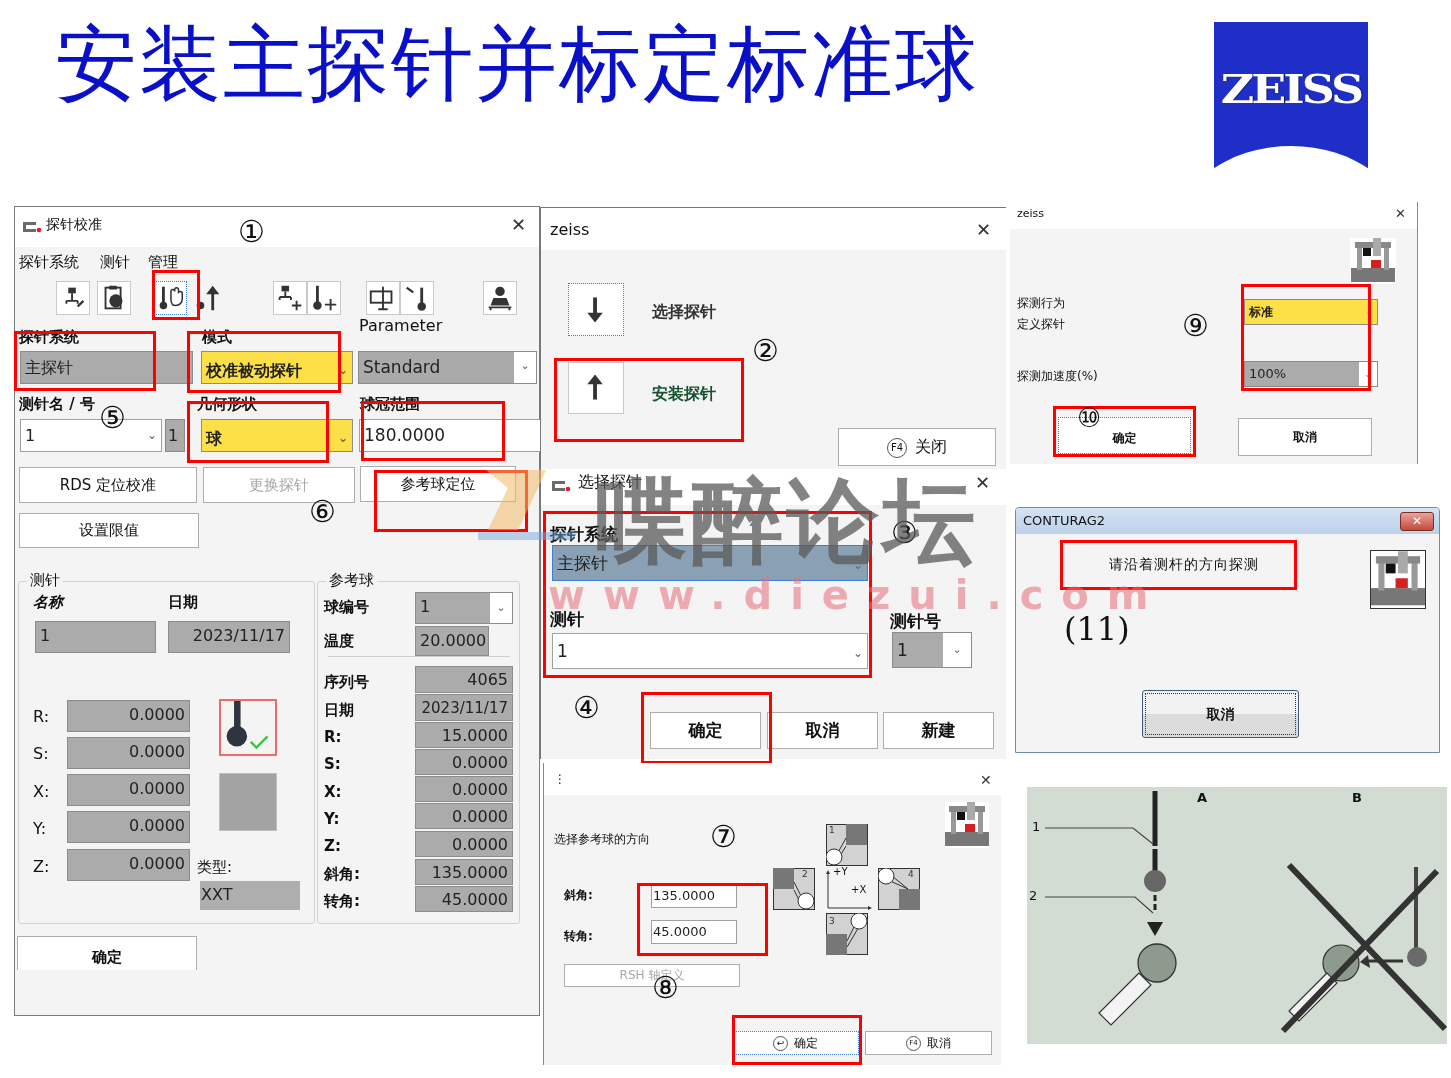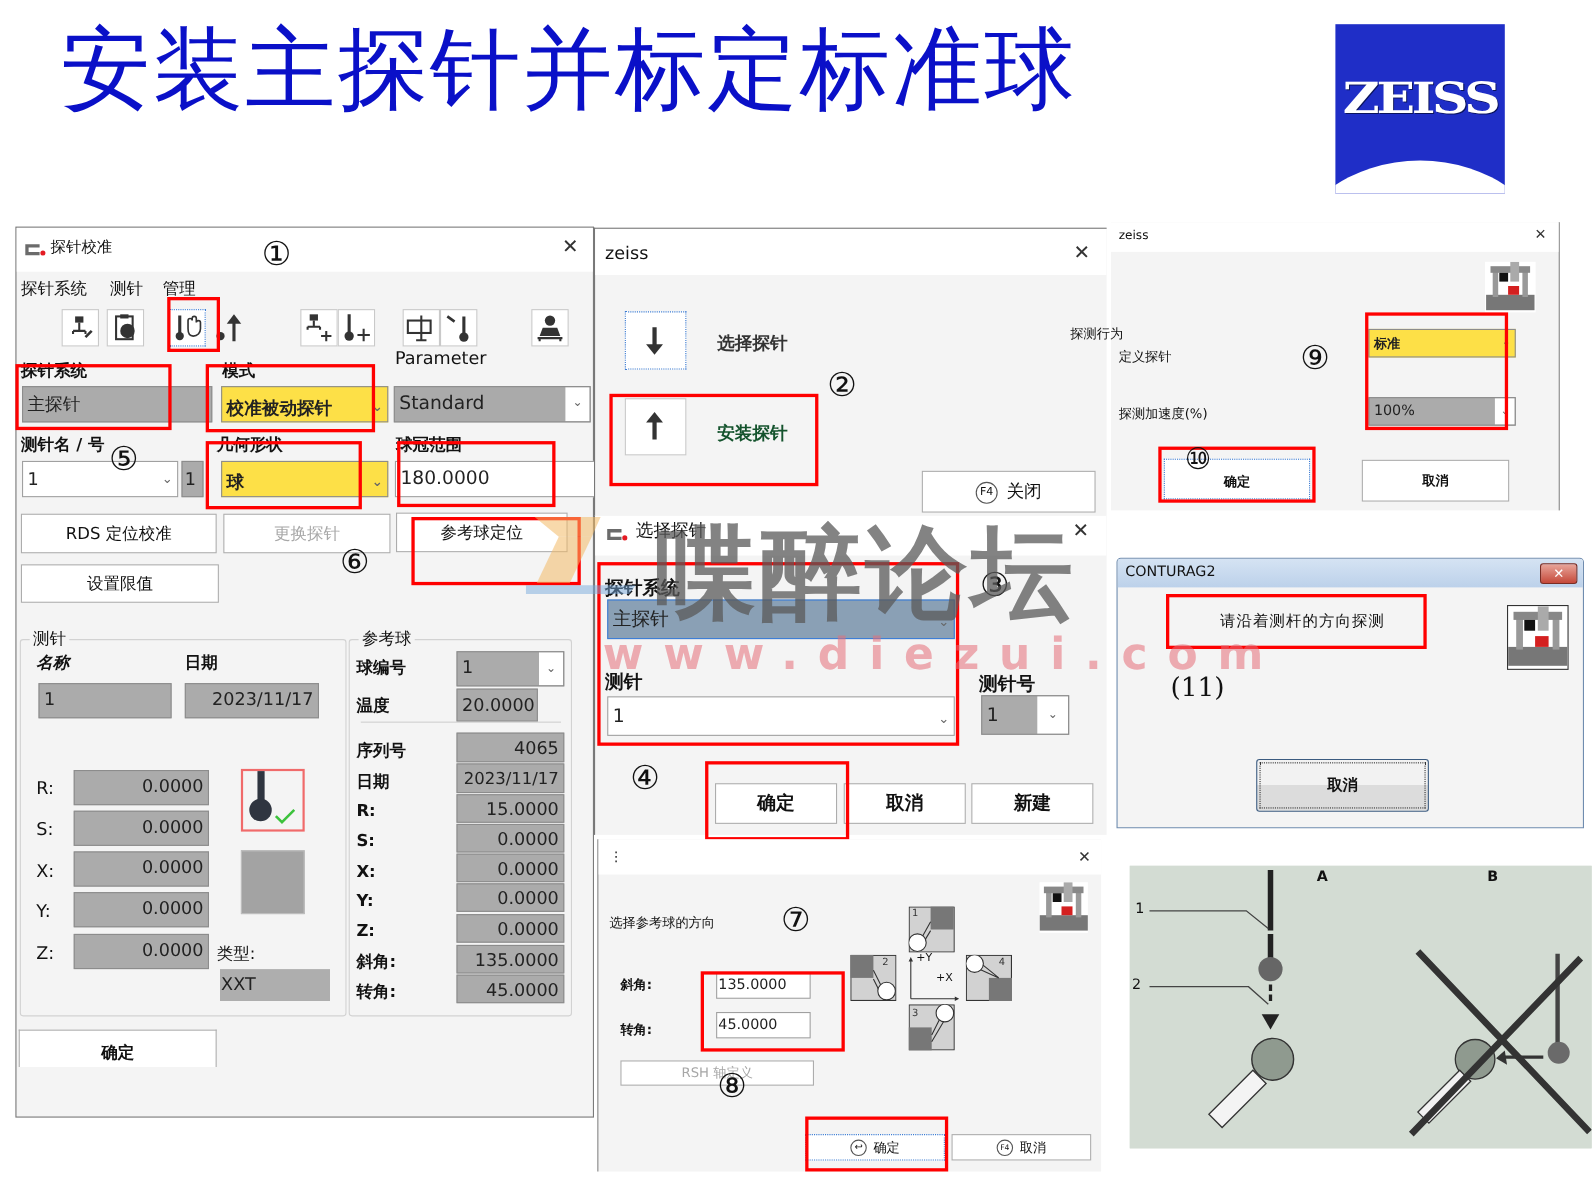--- a/index.html
+++ b/index.html
@@ -413,21 +413,21 @@
   <svg viewBox="0 0 44 46">
       <rect x="0" y="30" width="44" height="14" fill="#777"></rect>
       <rect x="6" y="6" width="5" height="26" fill="#999"></rect>
       <rect x="33" y="6" width="5" height="26" fill="#999"></rect>
       <rect x="4" y="4" width="36" height="6" fill="#888"></rect>
       <rect x="12" y="10" width="8" height="8" fill="#111"></rect>
       <rect x="22" y="0" width="8" height="18" fill="#aaa"></rect>
       <rect x="20" y="22" width="10" height="8" fill="#d42020"></rect>
     </svg>
 </div>
-<div class="lbl" style="left:973px; top:295px; font-size:12px;">探测行为</div>
+<div class="lbl" style="left:1017px; top:295px; font-size:12px;">探测行为</div>
 <div class="lbl" style="left:1017px; top:316px; font-size:12px;">定义探针</div>
 <div class="field light" style="left:1244px; top:299px; width:134px; height:26px; line-height:24px; font-size:12px;">
   <span>标准</span>
   <span class="chev" style="font-size:9px;">⌄</span>
 </div>
 <div class="lbl" style="left:1017px; top:368px; font-size:12px;">探测加速度(%)</div>
 <div class="field" style="left:1244px; top:361px; width:134px; height:26px; line-height:24px; font-size:13px;">
   <span>100%</span>
   <span class="chev-box" style="width:18px; line-height:24px; font-size:9px;">⌄</span>
 </div>
@@ -450,21 +450,21 @@
   <svg viewBox="0 0 44 46">
       <rect x="0" y="30" width="44" height="14" fill="#777"></rect>
       <rect x="6" y="6" width="5" height="26" fill="#999"></rect>
       <rect x="33" y="6" width="5" height="26" fill="#999"></rect>
       <rect x="4" y="4" width="36" height="6" fill="#888"></rect>
       <rect x="12" y="10" width="8" height="8" fill="#111"></rect>
       <rect x="22" y="0" width="8" height="18" fill="#aaa"></rect>
       <rect x="20" y="22" width="10" height="8" fill="#d42020"></rect>
     </svg>
 </div>
-<div class="circnum" style="left:1064px; top:613px; font-size:24px;">(11)</div>
+<div class="circnum" style="left:1064px; top:613px; font-size:32px;">(11)</div>
 <div class="btn bold" style="left:1142px; top:690px; width:157px; height:48px; line-height:46px; font-size:14px; border:1px solid #3b5b80; border-radius:3px; background:linear-gradient(#f2f2f2 50%,#dcdcdc 50%); outline:1px dotted #333; outline-offset:-4px;">取消</div>
 
 <div class="abs photo">
   <svg viewBox="0 0 420 257" width="420" height="257">
     <rect width="420" height="257" fill="#d3dcd3"></rect>
 
     <path d="M128 4v55M128 62v28" stroke="#222" stroke-width="5"></path>
     <circle cx="128" cy="94" r="11" fill="#666"></circle>
     <path d="M128 108v16" stroke="#222" stroke-width="3" stroke-dasharray="6 3"></path>
     <path d="M120 135l8 14 8-14z" fill="#222"></path>

